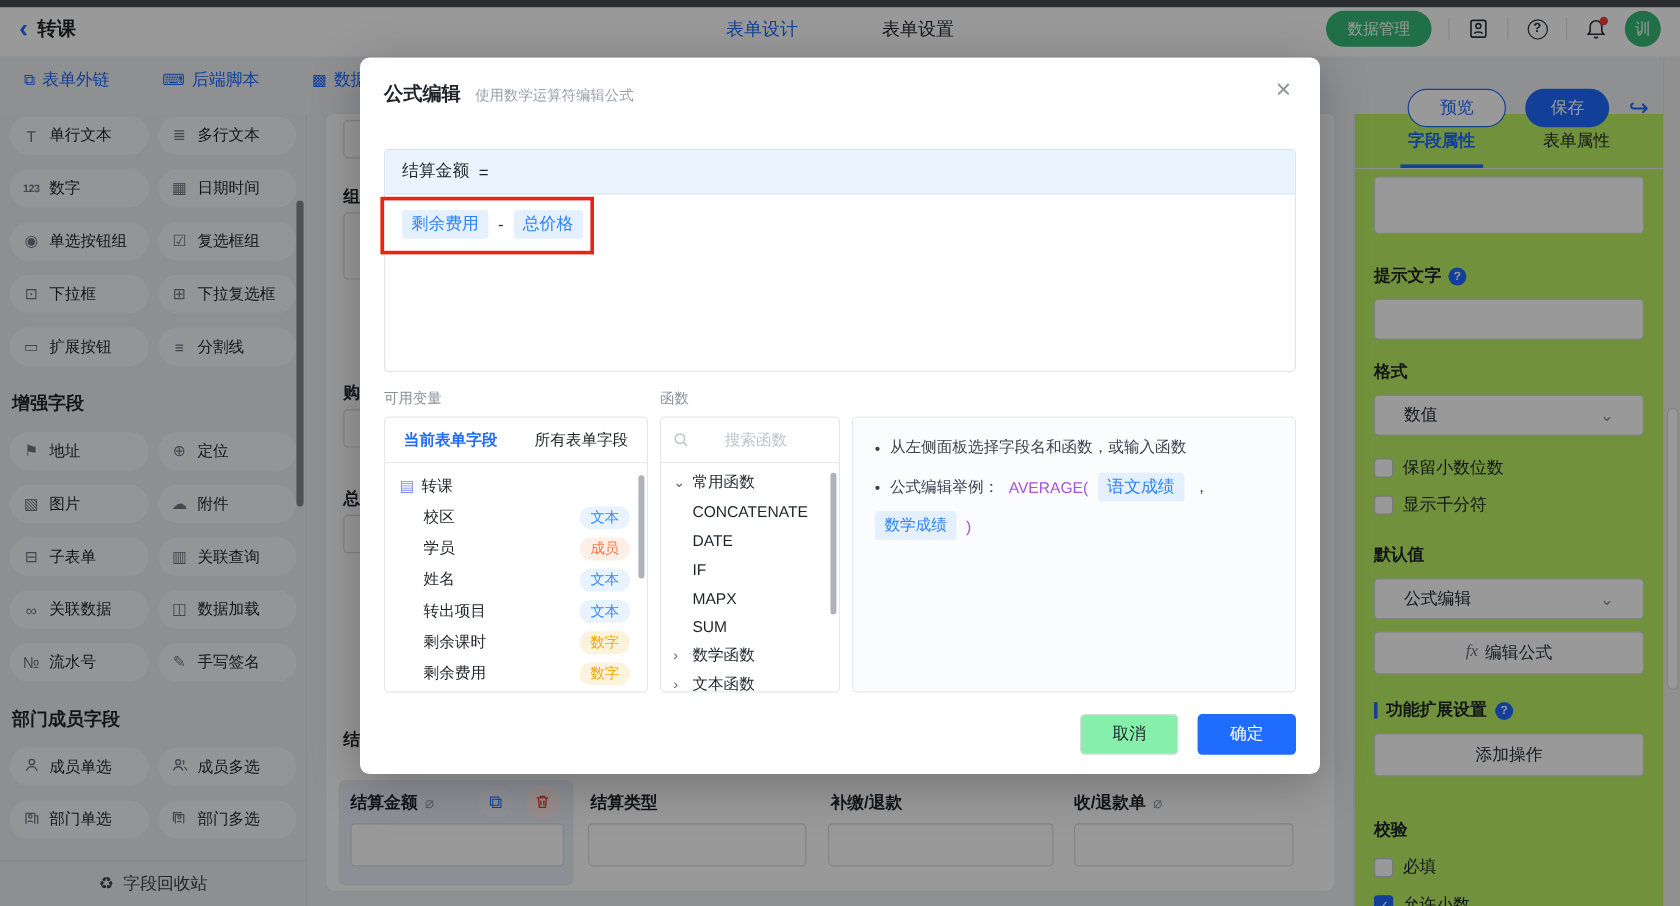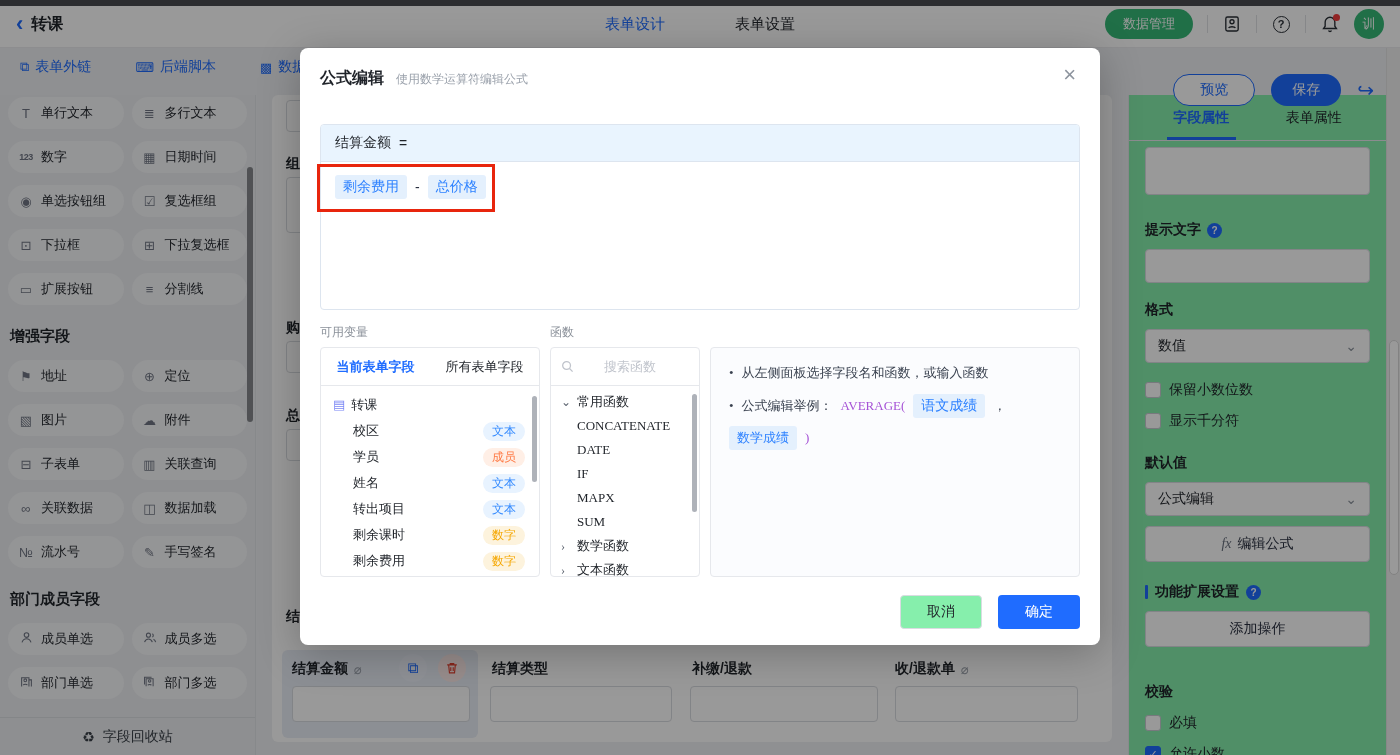--- a/index.html
+++ b/index.html
@@ -50,29 +50,29 @@
   .partial-box { position:absolute; border:1px solid #d9dce1; border-radius:4px; background:#fff; }
   .form-col-label { display:flex; align-items:center; gap:6px; font-size:14px; font-weight:700; }
   .eyeoff { color:#9aa1ab; font-size:13px; font-weight:400; }
   .f-input { background:#fff; border:1px solid #d9dce1; border-radius:4px; height:36px; }
   .sel-block { position:absolute; left:282px; top:650px; width:196px; height:88px; background:#e9eef7; border-radius:6px; }
   .icon-badge { position:absolute; width:28px; height:28px; border-radius:50%; display:flex; align-items:center; justify-content:center; cursor:pointer; }
   .copy-badge { background:#eef2fb; color:#1f6cff; font-size:15px; }
   .trash-badge { background:#fdecea; color:#e3402f; }
 
   
-  .rpanel { position:absolute; left:1128px; top:95px; width:258px; height:660px; background:#86efac; border-left:1px solid #e4e6ea; padding:0 16px;text-align:center; }
+  .rpanel { position:absolute; left:1128px; top:95px; width:258px; height:660px; background:#bef264; border-left:1px solid #e4e6ea; padding:0 16px;text-align:center; }
   .rtabs { display:flex; height:46px; border-bottom:1px solid #e8eaee; margin:0 -16px; padding:0 16px; }
   .rtab { flex:1; display:flex; align-items:center; justify-content:center; font-size:14px; cursor:pointer; position:relative; }
   .rtab.active { color:#1f6cff; font-weight:700; }
   .rtab.active::after { content:""; position:absolute; left:22px; right:22px; bottom:0; height:3px; background:#1f6cff; }
   .rp-box { border:1px solid #d9dce1; border-radius:4px; background:#fff; }
   .rp-label { font-size:14px; font-weight:700; display:flex; align-items:center; gap:6px; }
   .q-badge { width:15px; height:15px; border-radius:50%; background:#1f6cff; color:#fff; font-size:10px; font-weight:700; display:flex; align-items:center; justify-content:center; }
-  .rp-select { border:1px solid #d9dce1; border-radius:4px; height:34px; display:flex; align-items:center; justify-content:space-between; padding:0 12px; font-size:14px; cursor:pointer; background:#fff; }
+  .rp-select { border:1px solid #d9dce1; border-radius:4px; height:34px; display:flex; align-items:center; justify-content:space-between; padding:0 24px; font-size:14px; cursor:pointer; background:#fff; }
   .caret { color:#8d949e; font-size:14px; line-height:10px; }
   .chk-row { display:flex; align-items:center; gap:8px; font-size:14px; cursor:pointer; }
   .cbox { width:16px; height:16px; border:1px solid #c6cad1; border-radius:3px; background:#fff; flex:none; display:flex; align-items:center; justify-content:center; font-size:11px; color:#fff; }
   .cbox.on { background:#1f6cff; border-color:#1f6cff; }
   .cbox.on::after { content:"✓"; font-weight:700; }
   .rp-btn { border:1px solid #d9dce1; border-radius:4px; height:36px; display:flex; align-items:center; justify-content:center; gap:6px; font-size:14px; color:#2a3040; cursor:pointer; background:#fff; }
   .sec-bar { display:flex; align-items:center; gap:7px; font-size:14px; font-weight:700; }
   .blue-bar { width:3px; height:14px; background:#1f6cff; border-radius:1px; }
   .fx { font-style:italic; font-family:"Liberation Serif","DejaVu Serif",serif; color:#6b7280; }
   .win-scroll { position:absolute; right:0; top:48px; width:14px; height:707px; background:#f1f1f1; border-left:1px solid #e3e3e3; }
@@ -85,21 +85,21 @@
   .m-title { font-size:16px; font-weight:700; }
   .m-sub { font-size:12px; color:#9aa1ab; }
   .m-close { position:absolute; right:24px; top:16px; font-size:22px; color:#8d949e; cursor:pointer; line-height:22px; }
   .formula-box { margin:24px 20px 0 20px; height:186px; border:1px solid #dde5ef; border-radius:4px; overflow:hidden; }
   .formula-head { height:37px; background:#e9f4fe; border-bottom:1px solid #dde5ef; display:flex; align-items:center; padding:0 14px; gap:8px; font-size:14px; }
   .formula-body { padding:13px 14px; display:flex; align-items:center; gap:8px; }
   .chip { background:#e4f0fd; color:#2e82ff; font-size:14px; padding:3px 8px; border-radius:3px; cursor:pointer; }
   .op { font-size:14px; color:#2a3040; }
   .red-annot { position:absolute; left:317px; top:164px; width:178px; height:48px; border:3px solid #e8250d; z-index:40; pointer-events:none; }
   .m-cols-labels { display:flex; margin:14px 20px 6px 20px; font-size:12px; color:#8a9099; }
-  .m-panels { display:flex; margin:0 20px; gap:10px; height:230px;font-family:Liberation Serif, serif; }
+  .m-panels { display:flex; margin:0 20px; gap:10px; height:230px; }
   .panel { border:1px solid #e6e8ec; border-radius:4px; background:#fff; overflow:hidden; position:relative; }
   .vars-panel { width:220px; flex:none; }
   .vtabs { display:flex; height:38px; border-bottom:1px solid #e6e8ec; align-items:center; }
   .vtab { flex:1; text-align:center; font-size:13px; cursor:pointer; }
   .vtab.active { color:#1f6cff; font-weight:700; }
   .vtree { padding:6px 0; }
   .vroot { display:flex; align-items:center; gap:6px; height:26px; padding:0 12px; font-size:13px; }
   .doc-ic { color:#7b87f5; font-size:13px; }
   .vrow { display:flex; align-items:center; justify-content:space-between; height:26px; padding:0 14px 0 32px; font-size:13px; cursor:pointer; }
   .vbadge { font-size:12px; padding:1px 9px; border-radius:10px; }

